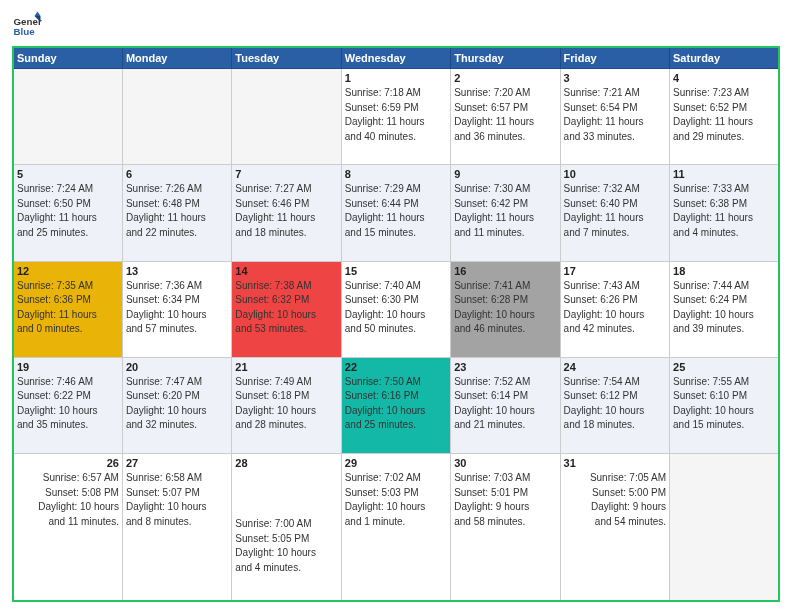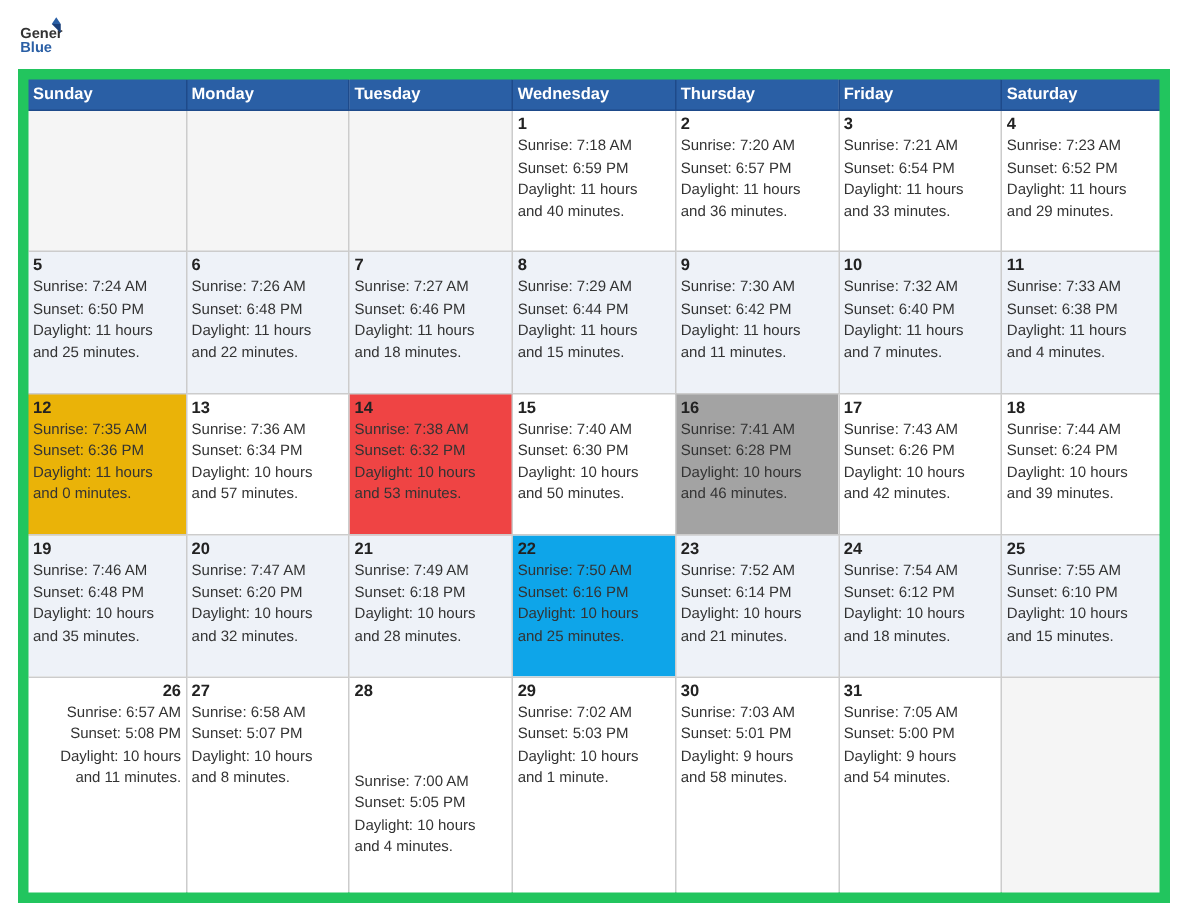--- a/index.html
+++ b/index.html
@@ -39,21 +39,21 @@
       font-size: 28px;
       font-weight: normal;
       color: #222;
     }
     .location {
       font-size: 13px;
       color: #444;
     }
     .calendar {
       flex: 1;
-      border: 7px solid #22c55e;
+      border: 2px solid #22c55e;
       border-collapse: collapse;
       width: 100%;
       table-layout: fixed;
     }
     .calendar th {
       background: #2a5fa5;
       color: #fff;
       font-size: 11px;
       font-weight: bold;
       padding: 4px 3px;
@@ -256,39 +256,39 @@
             <div class="day-info" style="white-space: pre-line;">Sunrise: 7:44 AM
 Sunset: 6:24 PM
 Daylight: 10 hours
 and 39 minutes.</div>
           </td>
         </tr>
         <tr class="week-row">
           <td style="background: rgb(238, 242, 248);">
             <div class="day-number">19</div>
             <div class="day-info" style="white-space: pre-line;">Sunrise: 7:46 AM
-Sunset: 6:48 PM
+Sunset: 6:22 PM
 Daylight: 10 hours
 and 35 minutes.</div>
           </td>
           <td style="background: rgb(238, 242, 248);">
             <div class="day-number">20</div>
             <div class="day-info" style="white-space: pre-line;">Sunrise: 7:47 AM
 Sunset: 6:20 PM
 Daylight: 10 hours
 and 32 minutes.</div>
           </td>
           <td style="background: rgb(238, 242, 248);">
             <div class="day-number">21</div>
             <div class="day-info" style="white-space: pre-line;">Sunrise: 7:49 AM
 Sunset: 6:18 PM
 Daylight: 10 hours
 and 28 minutes.</div>
           </td>
-          <td style="background: #0ea5e9;">
+          <td style="background: #14b8a6;">
             <div class="day-number">22</div>
             <div class="day-info" style="white-space: pre-line;">Sunrise: 7:50 AM
 Sunset: 6:16 PM
 Daylight: 10 hours
 and 25 minutes.</div>
           </td>
           <td style="background: rgb(238, 242, 248);">
             <div class="day-number">23</div>
             <div class="day-info" style="white-space: pre-line;">Sunrise: 7:52 AM
 Sunset: 6:14 PM
@@ -341,21 +341,21 @@
           </td>
           <td style="background: rgb(255, 255, 255);">
             <div class="day-number">30</div>
             <div class="day-info" style="white-space: pre-line;">Sunrise: 7:03 AM
 Sunset: 5:01 PM
 Daylight: 9 hours
 and 58 minutes.</div>
           </td>
           <td style="background: rgb(255, 255, 255);">
             <div class="day-number">31</div>
-            <div class="day-info" style="white-space: pre-line;">Sunrise: 7:05 AM
+            <div class="day-info" style="white-space: pre-line; text-align: right;">Sunrise: 7:05 AM
 Sunset: 5:00 PM
 Daylight: 9 hours
 and 54 minutes.</div>
           </td>
           <td class="empty"></td>
         </tr>
       </tbody>
   </table>
 </div>
 

